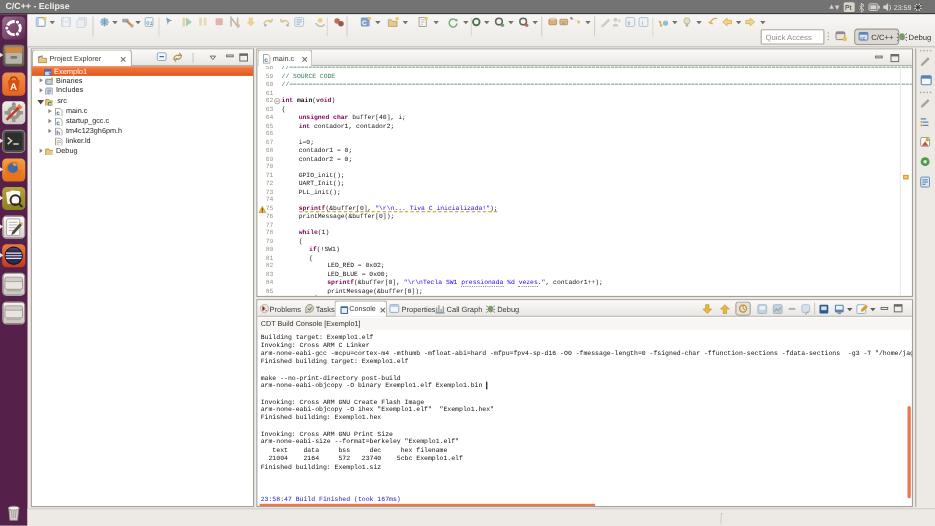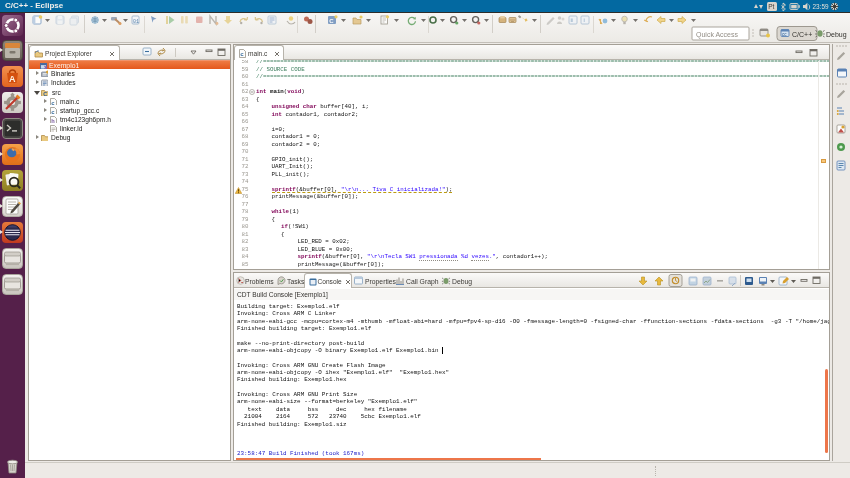--- a/index.html
+++ b/index.html
@@ -1,20 +1,20 @@
 <!DOCTYPE html>
 <html><head>
 <meta charset="utf-8">
 <style>
   * { margin:0; padding:0; box-sizing:border-box; }
   html,body { width:850px; height:478px; overflow:hidden; }
   body { font-family:"Liberation Sans", sans-serif; position:relative; background:#edeae6; }
   .abs { position:absolute; }
   
-  #topbar { left:0; top:0; width:850px; height:13px; background:#0369a1; border-bottom:1px solid #2e2d29; color:#dfdbd4;text-decoration:underline; }
+  #topbar { left:0; top:0; width:850px; height:13px; background:#737373; border-bottom:1px solid #2e2d29; color:#dfdbd4;text-decoration:underline; }
   #topbar .title { position:absolute; left:5px; top:1px; font-size:8px; font-weight:bold; color:#f1efeb; }
   #topbar .tray { position:absolute; right:0; top:0; height:13px; font-size:7.5px; color:#dfdbd4; }
   
   #launcher { left:0; top:13px; width:25px; height:465px; background:#55204a; }
   .ltile { position:absolute; left:2px; width:21px; height:21px; border-radius:4px; }
   .larrow { position:absolute; left:0; width:0; height:0; border-top:2.5px solid transparent; border-bottom:2.5px solid transparent; border-left:3px solid #e8e4de; }
   
   #toolbar { left:25px; top:13px; width:825px; height:30px; background:linear-gradient(#f7f6f4,#eceae6); border-bottom:1px solid #c3bfb8; }
   #statusbar { left:25px; top:462px; width:825px; height:16px; background:#edeae6; border-top:1px solid #cfccc5; }
   

